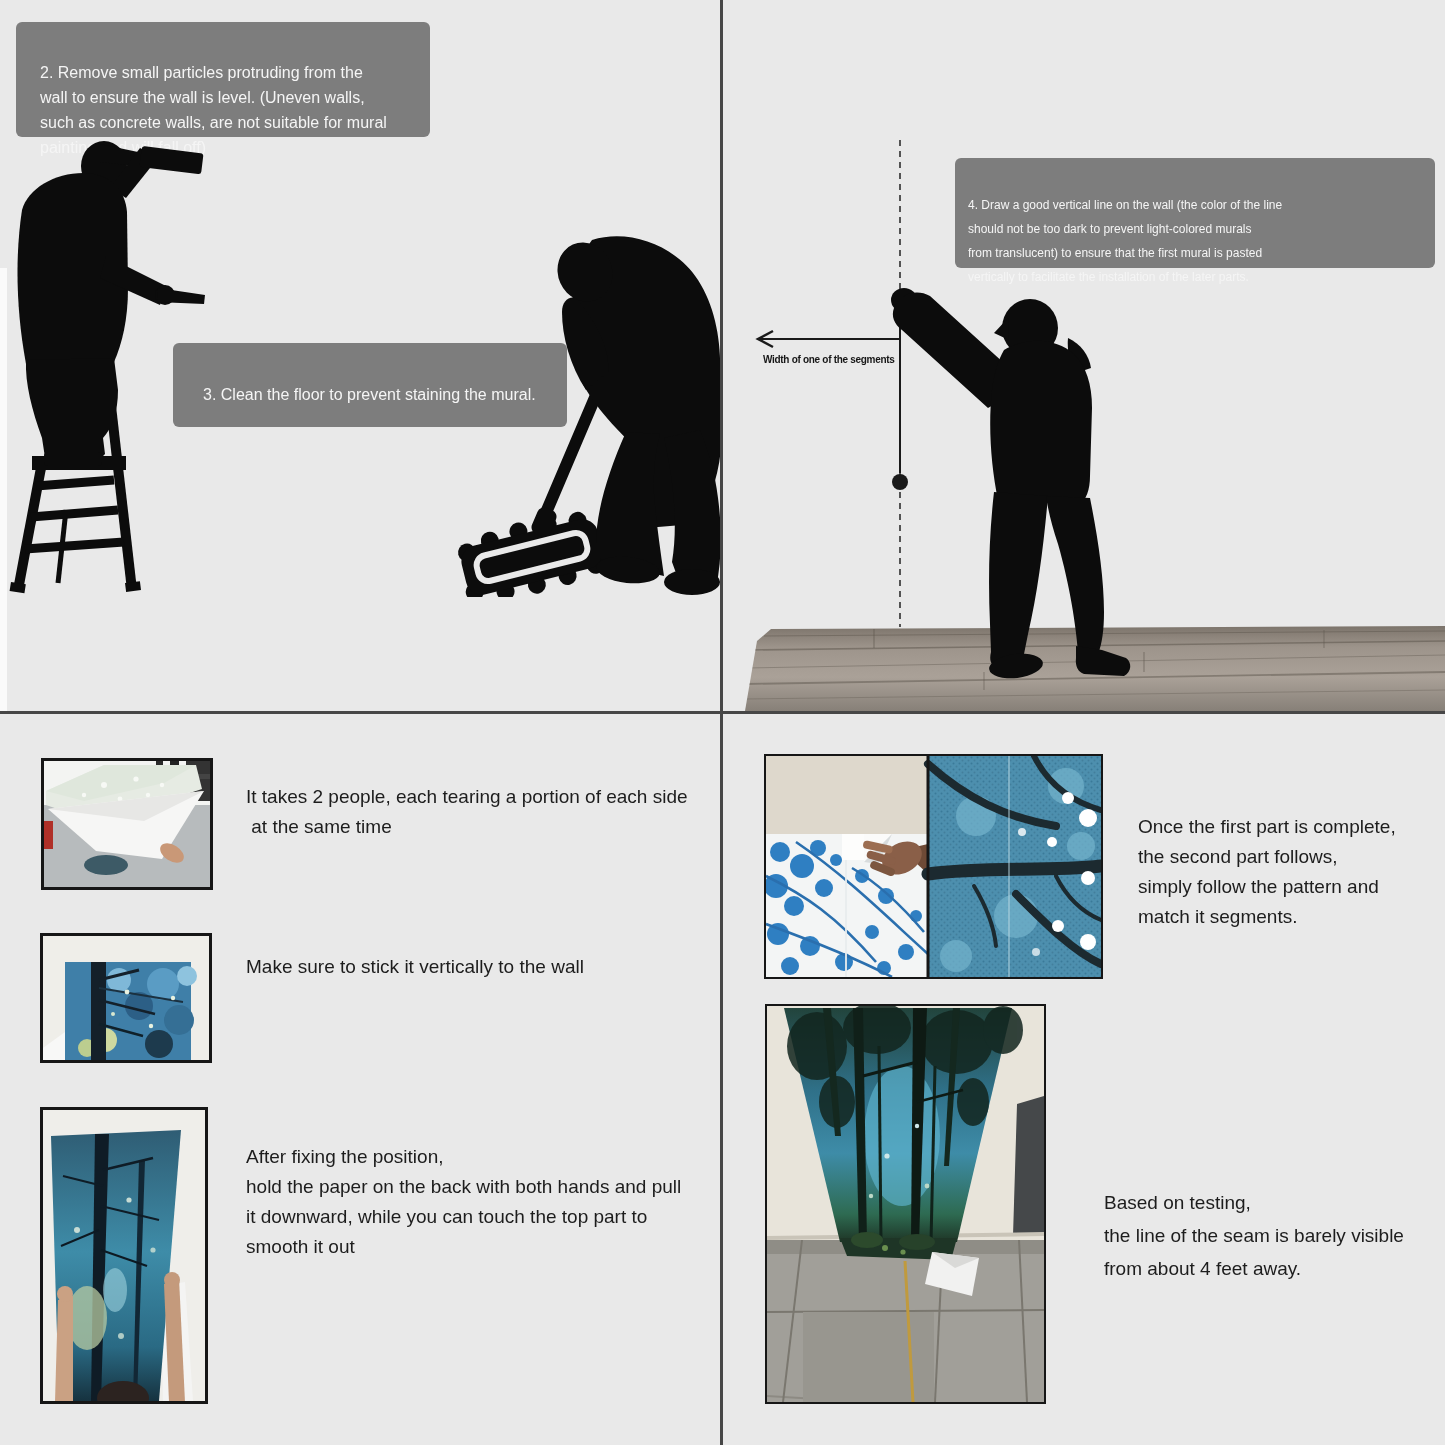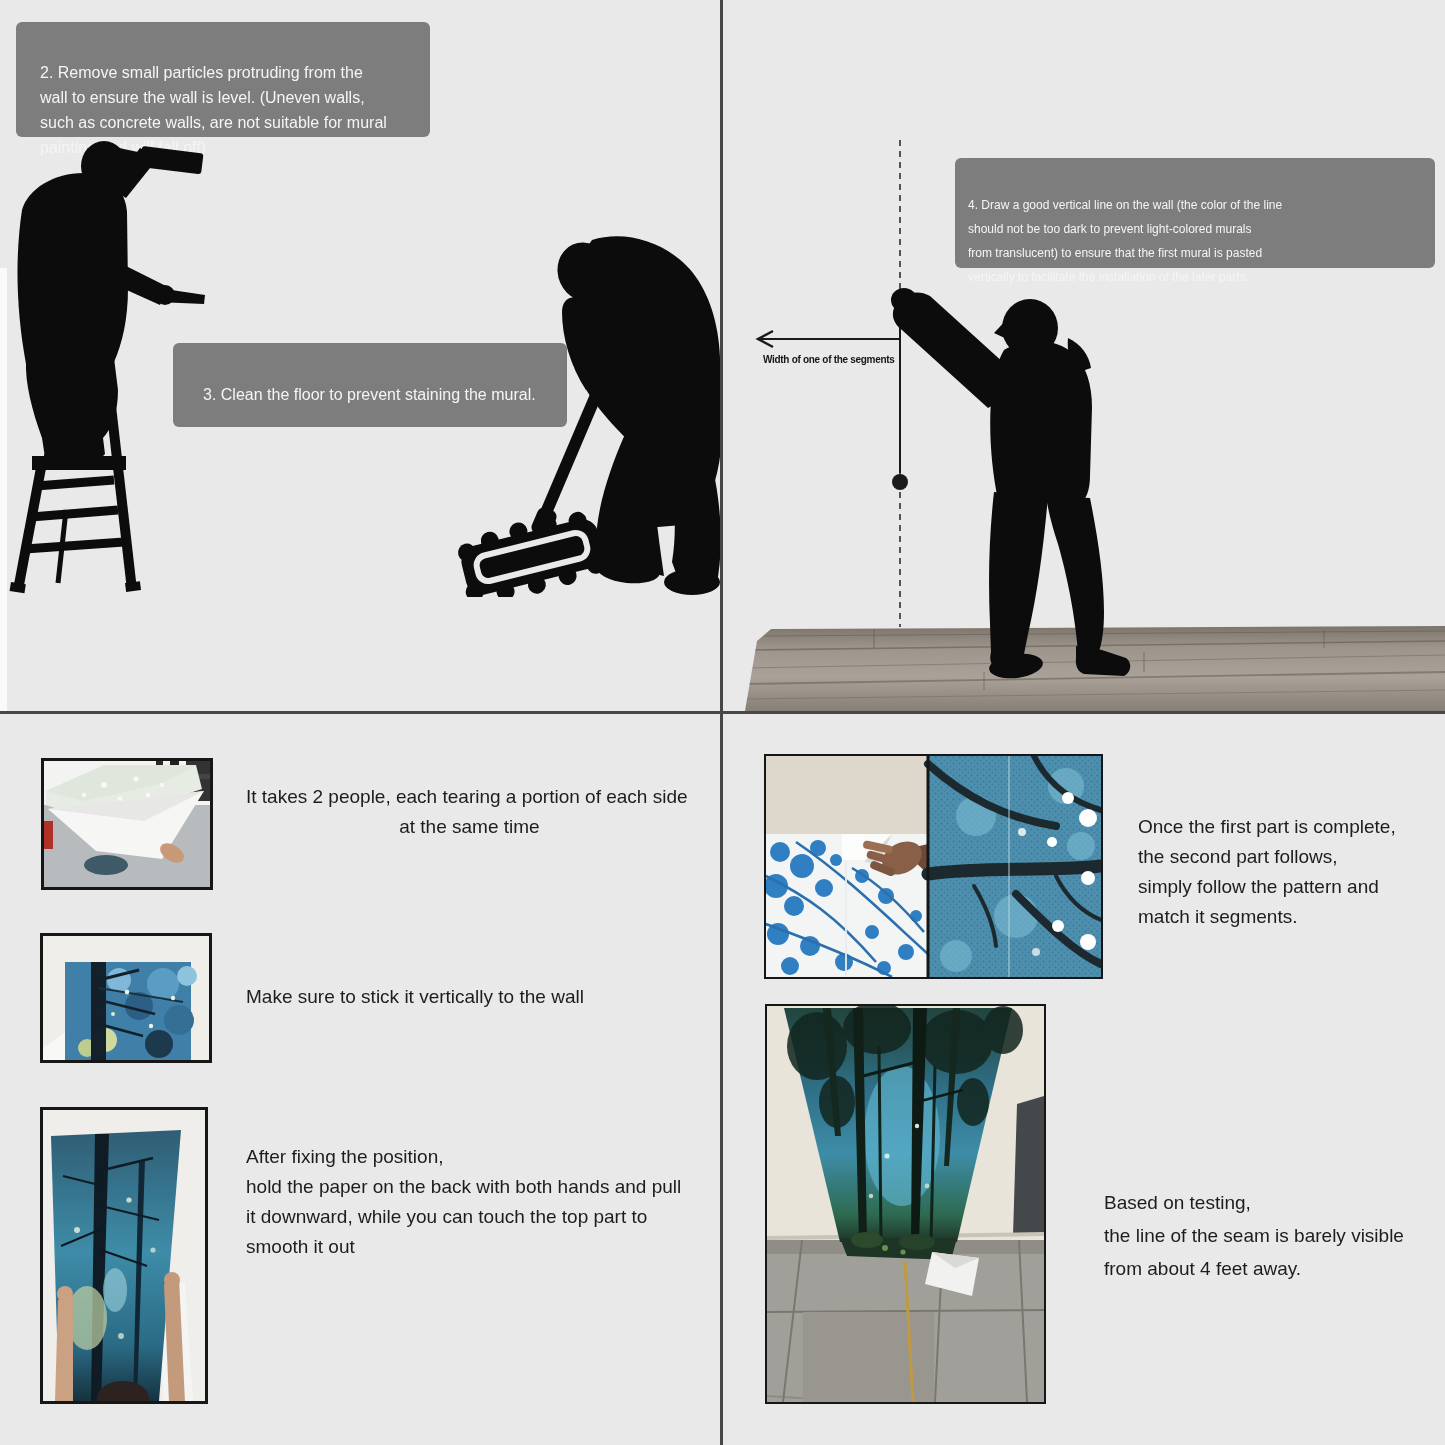--- a/index.html
+++ b/index.html
@@ -27,22 +27,22 @@
   .mop-man{left:450px;top:232px;width:275px;height:365px;}
   .plumb-man{left:878px;top:286px;width:256px;height:402px;}
   .tr-scene{position:absolute;left:724px;top:0;width:721px;height:711px;}
 
   .arrow-label{
     position:absolute;left:763px;top:354px;width:150px;
     font-size:10px;font-weight:700;letter-spacing:-0.3px;color:#161616;
   }
 
   .tip{position:absolute;color:var(--body,#1d1d1d);font-size:19px;line-height:30px;white-space:pre-line;}
-  .tip-tear{left:246px;top:782px;text-align:center;}
-  .tip-stick{left:246px;top:952px;margin-top:30px;}
+  .tip-tear{left:246px;top:782px;}
+  .tip-stick{left:246px;top:952px;}
   .tip-hold{left:246px;top:1142px;}
   .tip-match{left:1138px;top:812px;}
   .tip-seam{left:1104px;top:1186px;line-height:33px;}
 
   .photo{position:absolute;border:3px solid #161616;background:#ddd;box-sizing:border-box;}
   .photo svg{display:block;}
   .photo-peel{left:41px;top:758px;width:172px;height:132px;}
   .photo-stick{left:40px;top:933px;width:172px;height:130px;}
   .photo-hold{left:40px;top:1107px;width:168px;height:297px;}
   .photo-match{left:764px;top:754px;width:339px;height:225px;border-width:2px;}

